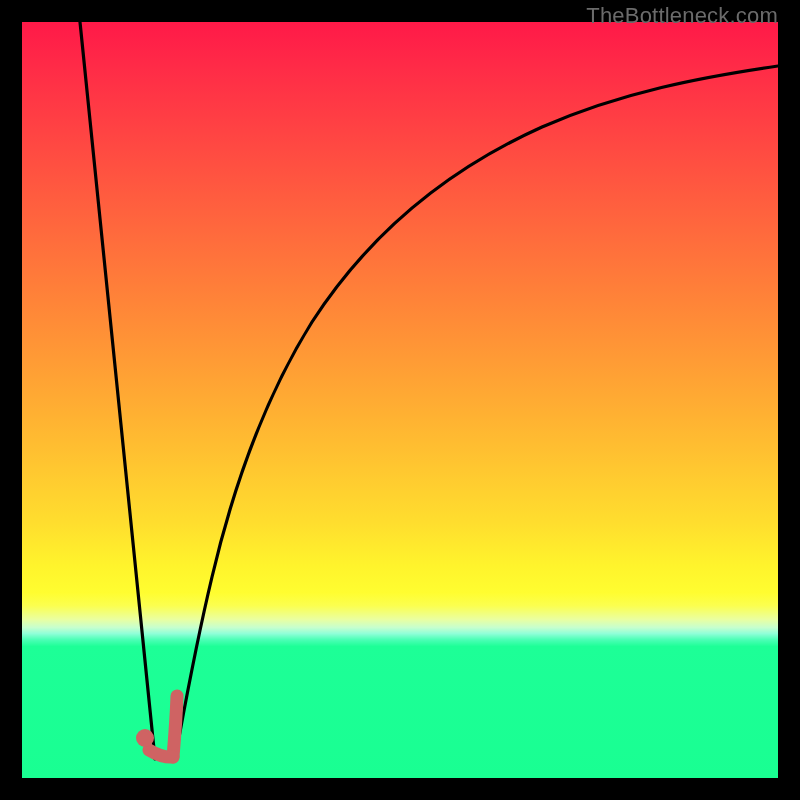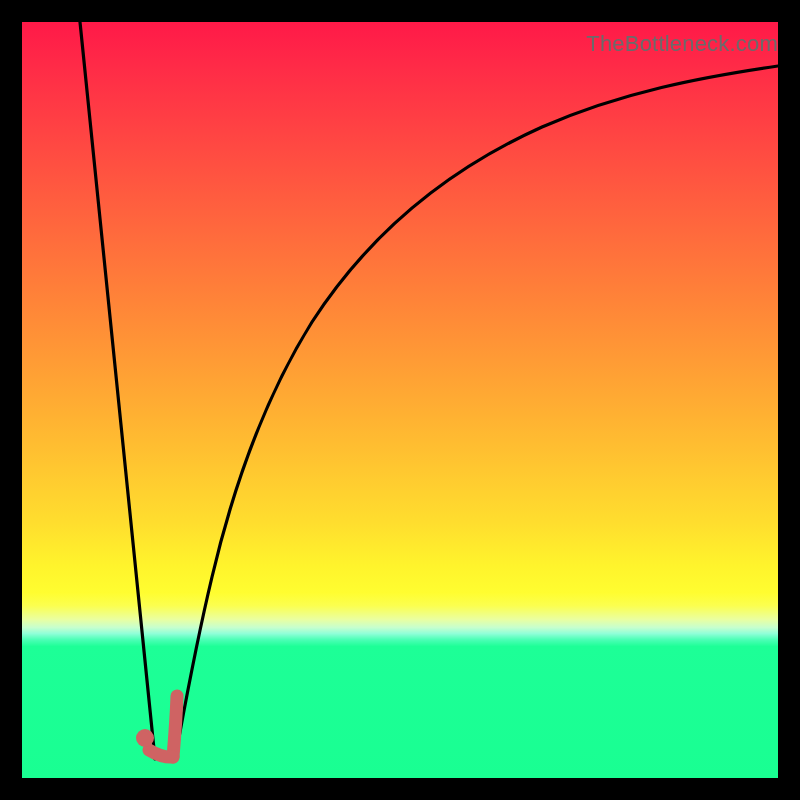--- a/index.html
+++ b/index.html
@@ -12,21 +12,20 @@
   }
   .watermark {
     position: absolute;
     top: 3px;
     right: 22px;
     color: #6b6b6b;
     font-size: 22px;
     font-weight: 500;
     z-index: 10;
     letter-spacing: 0.2px;
-    margin-top: 28px;
   }
   .plot-area {
     position: absolute;
     left: 22px;
     top: 22px;
     width: 756px;
     height: 756px;
     overflow: hidden;
   }
   .gradient-bg {

